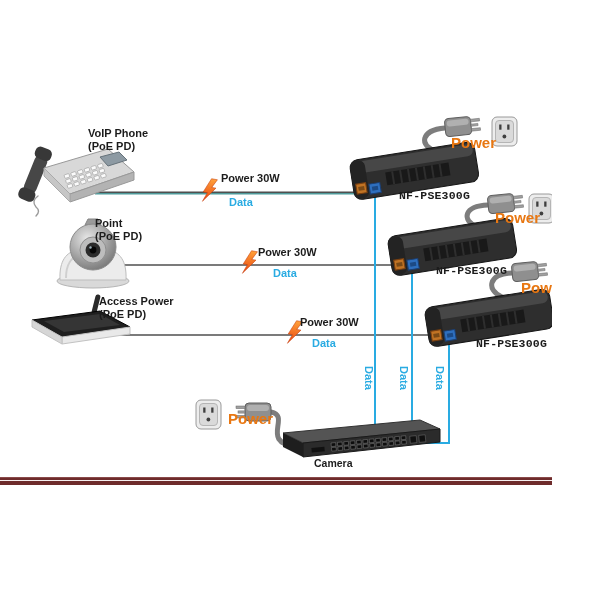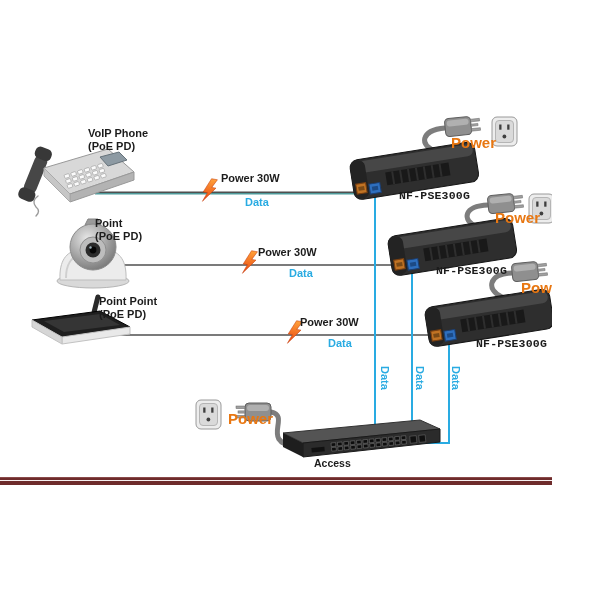--- a/index.html
+++ b/index.html
@@ -5,21 +5,21 @@
   :root{
     --data:#29abe2; --power:#e87712; --cable:#4f4f4f;
     --cable_teal:#4f9b9b; --border:#6e2b2b; --bolt:#f26a1b;
   }
   html,body{margin:0;padding:0;background:#fff;}
   .stage{position:relative;width:552px;height:600px;background:#ffffff;overflow:hidden;
          font-family:"Liberation Sans",sans-serif;}
   .layer{position:absolute;left:0;top:0;}
   .lbl{position:absolute;font-size:11px;font-weight:700;color:#1c1c1c;white-space:nowrap;line-height:13px;}
   .lbl span{display:block;}
-  .cyan{color:var(--data);margin-left:16px;}
+  .cyan{color:var(--data);}
   .orange{color:var(--power);font-size:15px;}
   .model{font-size:11.5px;letter-spacing:.2px;font-family:Liberation Mono, monospace;}
   .vert{writing-mode:vertical-rl;}
   .small{font-size:10.5px;}
   .dline{stroke:var(--data);stroke-width:2;fill:none;}
   .cableline{stroke:var(--cable);stroke-width:1.6;fill:none;}
   .tealline{stroke:var(--cable_teal);stroke-width:1.4;fill:none;}
   .cord{stroke:#7d7d7d;stroke-width:5;fill:none;stroke-linecap:round;}
   .cord2{stroke:#9b9b9b;stroke-width:1.4;fill:none;stroke-linecap:round;}
   .rule{position:absolute;left:0;top:477px;width:600px;height:8px;
@@ -209,21 +209,21 @@
 
   <div class="lbl" style="left:88px;top:127px">
     <span>VoIP Phone</span>
     <span>(PoE PD)</span>
   </div>
   <div class="lbl" style="left:95px;top:217px">
     <span>Point</span>
     <span>(PoE PD)</span>
   </div>
   <div class="lbl" style="left:99px;top:295px">
-    <span>Point Point</span>
+    <span>Access Power</span>
     <span>(PoE PD)</span>
   </div>
 
   <div class="lbl" style="left:221px;top:172px">Power 30W</div>
   <div class="lbl cyan" style="left:229px;top:196px">Data</div>
   <div class="lbl" style="left:258px;top:246px">Power 30W</div>
   <div class="lbl cyan" style="left:273px;top:267px">Data</div>
   <div class="lbl" style="left:300px;top:316px">Power 30W</div>
   <div class="lbl cyan" style="left:312px;top:337px">Data</div>
 
@@ -233,16 +233,16 @@
 
   <div class="lbl orange" style="left:451px;top:136px">Power</div>
   <div class="lbl orange" style="left:495px;top:211px">Power</div>
   <div class="lbl orange" style="left:521px;top:281px">Power</div>
   <div class="lbl orange" style="left:228px;top:412px">Power</div>
 
   <div class="lbl cyan vert" style="left:362px;top:366px">Data</div>
   <div class="lbl cyan vert" style="left:397px;top:366px">Data</div>
   <div class="lbl cyan vert" style="left:433px;top:366px">Data</div>
 
-  <div class="lbl small" style="left:314px;top:457px">Access</div>
+  <div class="lbl small" style="left:314px;top:457px">Camera</div>
 
   <div class="rule"></div>
 </div>
 
 </body></html>

